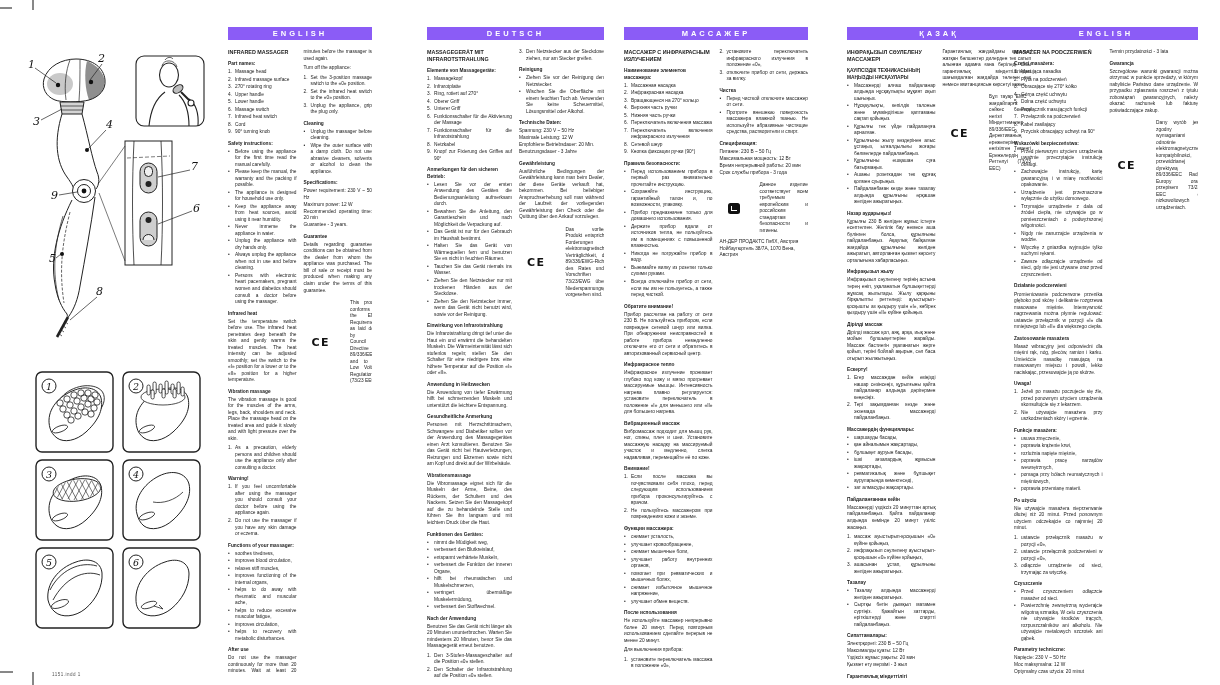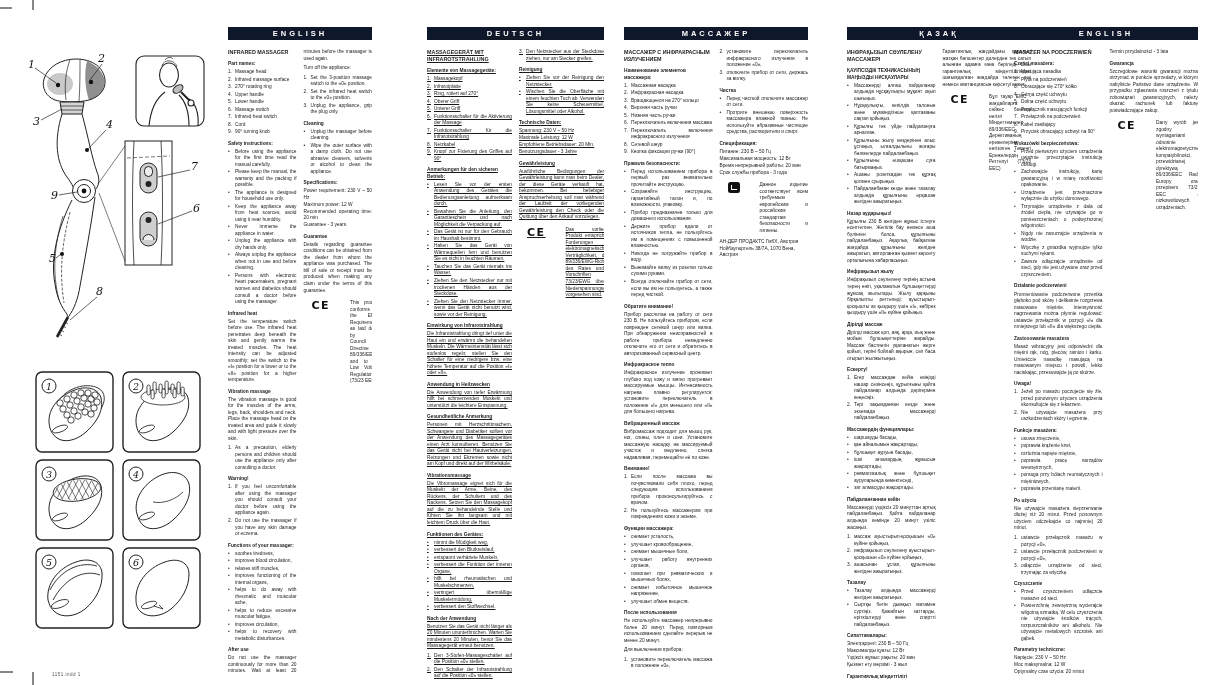--- a/index.html
+++ b/index.html
@@ -1,36 +1,36 @@
 <!DOCTYPE html>
 <html><head>
 <meta charset="utf-8">
 <style>
   html,body{margin:0;padding:0;background:#e8e8e8;}
   .page{position:relative;width:1220px;height:685px;background:#ffffff;overflow:hidden;
         font-family:"Liberation Sans",sans-serif;color:#1a1a1a;}
   
   .lang{position:absolute;top:27px;}
   #col-en{left:228px;width:144px;}
-  #col-de{left:427px;width:177px;text-decoration:underline;}
+  #col-de{left:427px;width:177px;}
   #col-ru{left:624px;width:184px;}
   #col-kk{left:847px;width:184px;}
   #col-pl{left:1014px;width:184px;}
-  .bar{height:13px;background:#0f172a;color:#ffffff;font-weight:bold;font-size:7.5px;
+  .bar{height:13px;background:#8b5cf6;color:#ffffff;font-weight:bold;font-size:7.5px;
        letter-spacing:3px;text-align:center;line-height:13.5px;}
   .body{margin-top:9px;height:632px;columns:2;column-gap:7px;column-fill:auto;
         font-size:4.8px;line-height:1.36;text-align:justify;overflow:hidden;color:#222;}
   .title{font-weight:bold;font-size:5.4px;line-height:1.3;margin:0 0 5px;text-align:left;}
   .h{font-weight:bold;margin:5px 0 1.5px;text-align:left;}
   .body p{margin:0 0 3px;}
   .body p.line{margin:0 0 0.5px;}
   .li{display:flex;margin:0 0 1px;}
   .li .m{flex:none;width:7px;}
   .li .t{flex:1;}
-  .ce-row{display:flex;gap:20px;margin:6px 0 5px;align-items:flex-start;padding-left:8px;}
+  .ce-row{display:flex;gap:20px;margin:6px 0 5px;align-items:center;padding-left:8px;}
   .ce-glyph{flex:none;font-family:"DejaVu Sans",sans-serif;font-weight:bold;font-size:11px;
             line-height:1;letter-spacing:1.5px;color:#111;}
   .rst-box{flex:none;width:12px;height:11px;background:#111;border-radius:2.5px;position:relative;}
   .rst-box::after{content:"";position:absolute;left:3px;top:3px;width:5px;height:4px;
                   border-left:1.3px solid #fff;border-bottom:1.3px solid #fff;}
   .ce-text{flex:1;}
   .address{white-space:pre-line;margin-top:4px;}
   svg text.callout{font-family:"DejaVu Serif",serif;font-style:italic;font-size:11px;fill:#111;}
   svg text.attnum{font-family:"DejaVu Serif",serif;font-style:italic;font-size:9.5px;fill:#111;}
   .print-mark{position:absolute;left:52px;top:672px;font-size:4.5px;color:#555;letter-spacing:0.5px;}

